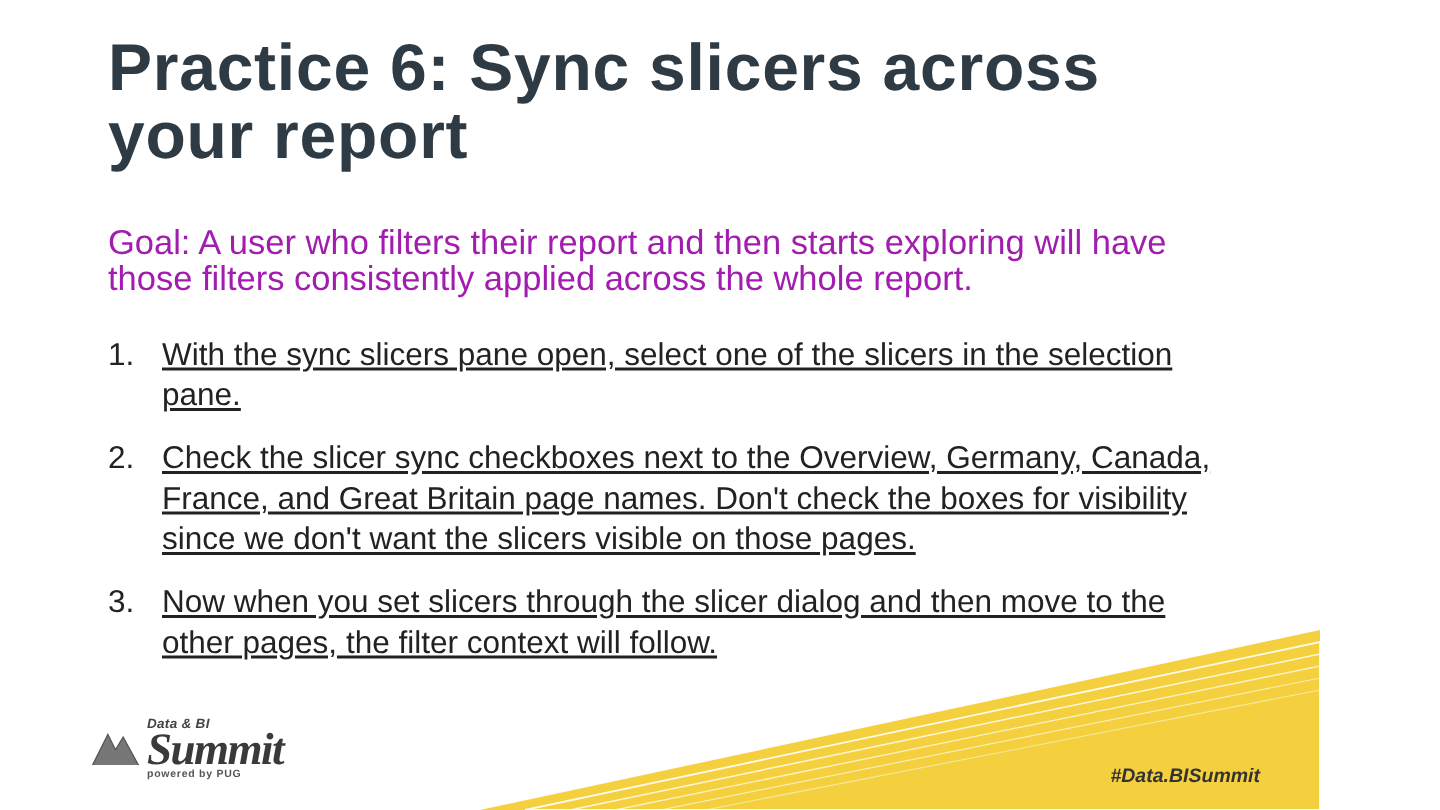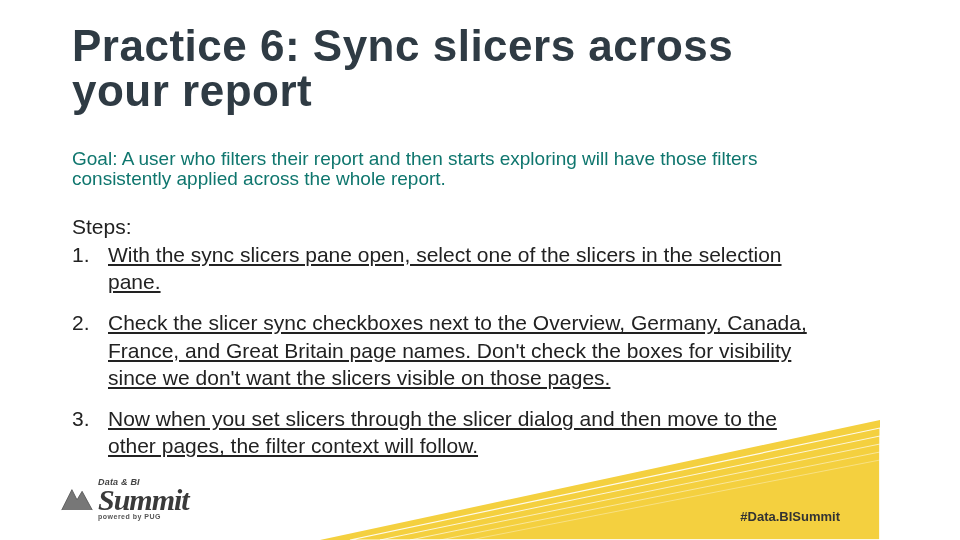--- a/index.html
+++ b/index.html
@@ -10,22 +10,22 @@
     font-family: Impact, "Arial Black", sans-serif;
     font-weight: 900;
     font-stretch: condensed;
     color: #2f3b44;
     font-size: 44px;
     line-height: 1.02;
     letter-spacing: 0.5px;
     margin-bottom: 18px;
   }
   .goal {
-    font-size: 19px;
-    color: #0f766e;
+    font-size: 23px;
+    color: #a21caf;
     line-height: 1.05;
     margin-bottom: 26px;
     margin-top: 35px;
   }
   .steps-label {
     font-size: 21px;
     color: #222;
     margin-bottom: 2px;
   }
   ol.steps {
@@ -58,32 +58,31 @@
   .logo .small { font-size: 9px; font-style: italic; font-weight: 700; color: #444; letter-spacing: 0.2px; }
   .logo .big {
     font-family: Liberation Serif, serif;
     font-weight: 900; font-style: italic;
     font-size: 30px; color: #3a3a3a;
     letter-spacing: -1px;
   }
   .logo .pug { font-size: 7px; font-weight: 700; color: #555; letter-spacing: 0.5px; margin-top: 2px; }
   .hashtag {
     position: absolute; right: 40px; bottom: 16px;
-    font-size: 13px; font-weight: 700;
+    font-size: 13px; font-style: italic; font-weight: 700;
     color: #333;
   }
 </style>
 </head>
 <body>
 
 <div class="slide">
   <div class="content">
     <h1 class="title">Practice 6: Sync slicers across your report</h1>
     <p class="goal">Goal: A user who filters their report and then starts exploring will have those filters consistently applied across the whole report.</p>
-    <p class="steps-label">Steps:</p>
     <ol class="steps">
       <li>With the sync slicers pane open, select one of the slicers in the selection pane.</li>
       <li>Check the slicer sync checkboxes next to the Overview, Germany, Canada, France, and Great Britain page names. Don't check the boxes for visibility since we don't want the slicers visible on those pages.</li>
       <li>Now when you set slicers through the slicer dialog and then move to the other pages, the filter context will follow.</li>
     </ol>
   </div>
 
   <div class="footer-art">
     <svg width="560" height="120" viewBox="0 0 560 120">
       <path d="M0 120 L560 120 L560 0 Z" fill="#f4d03f"></path>

